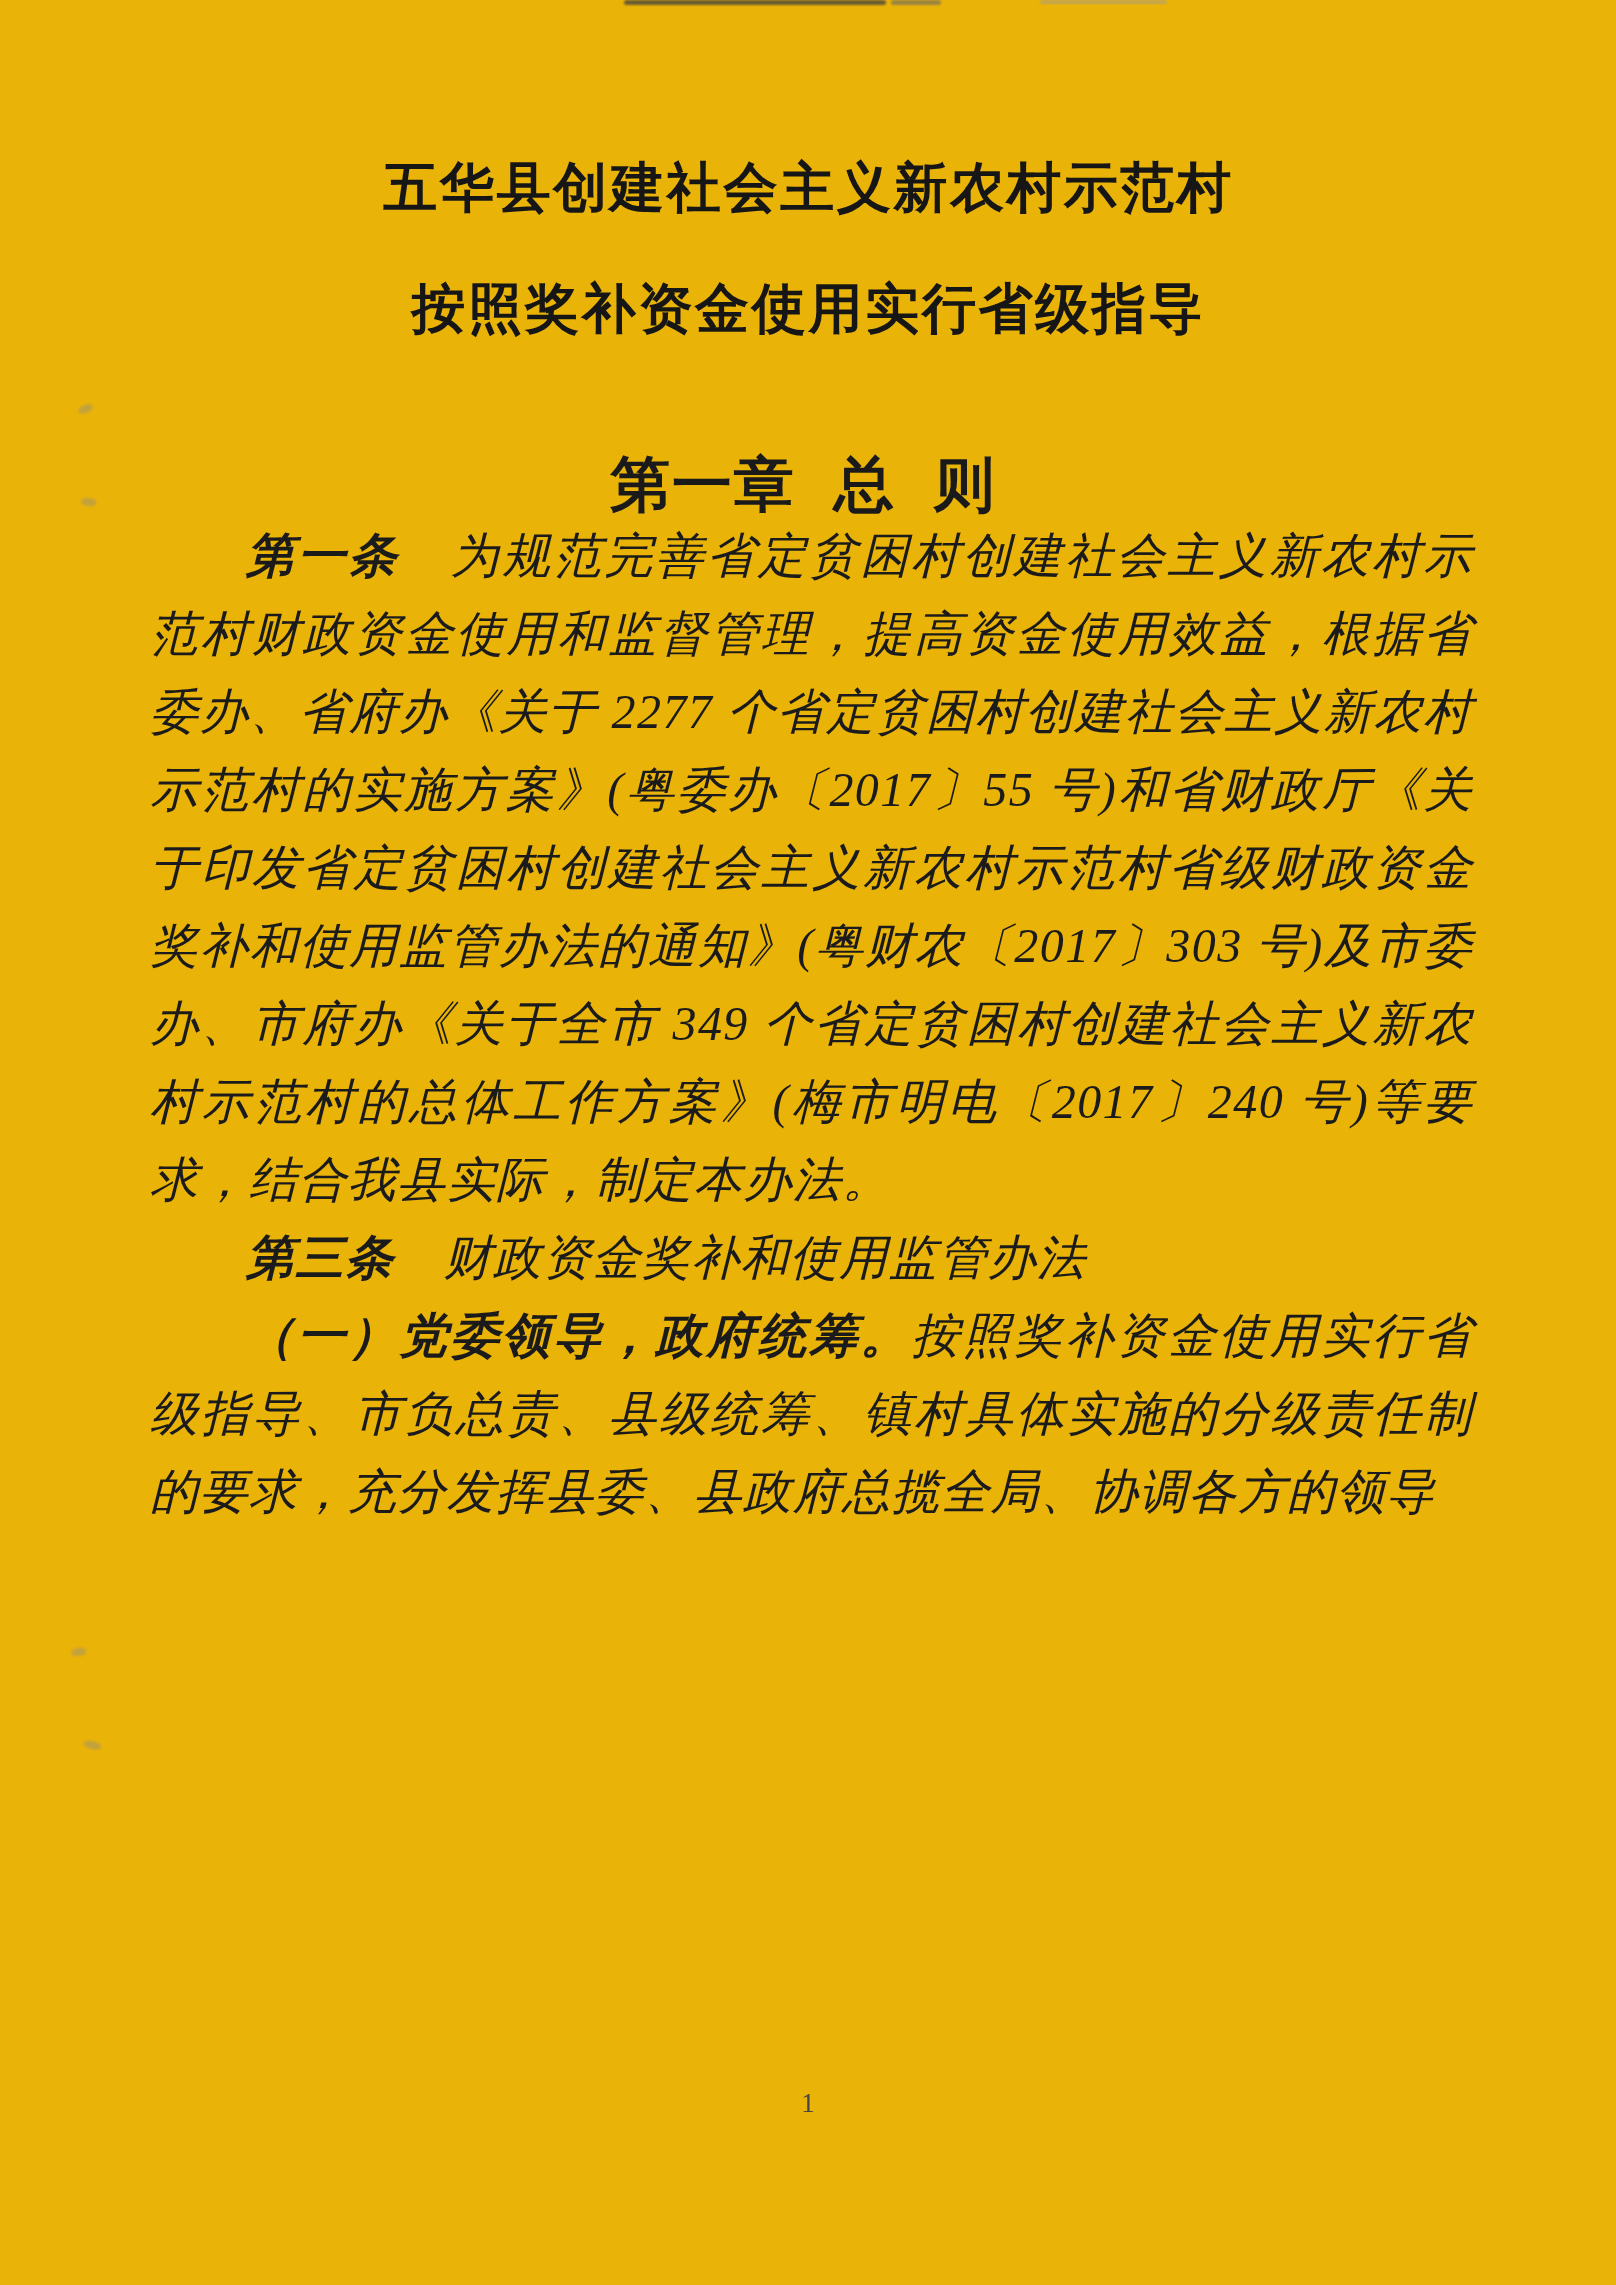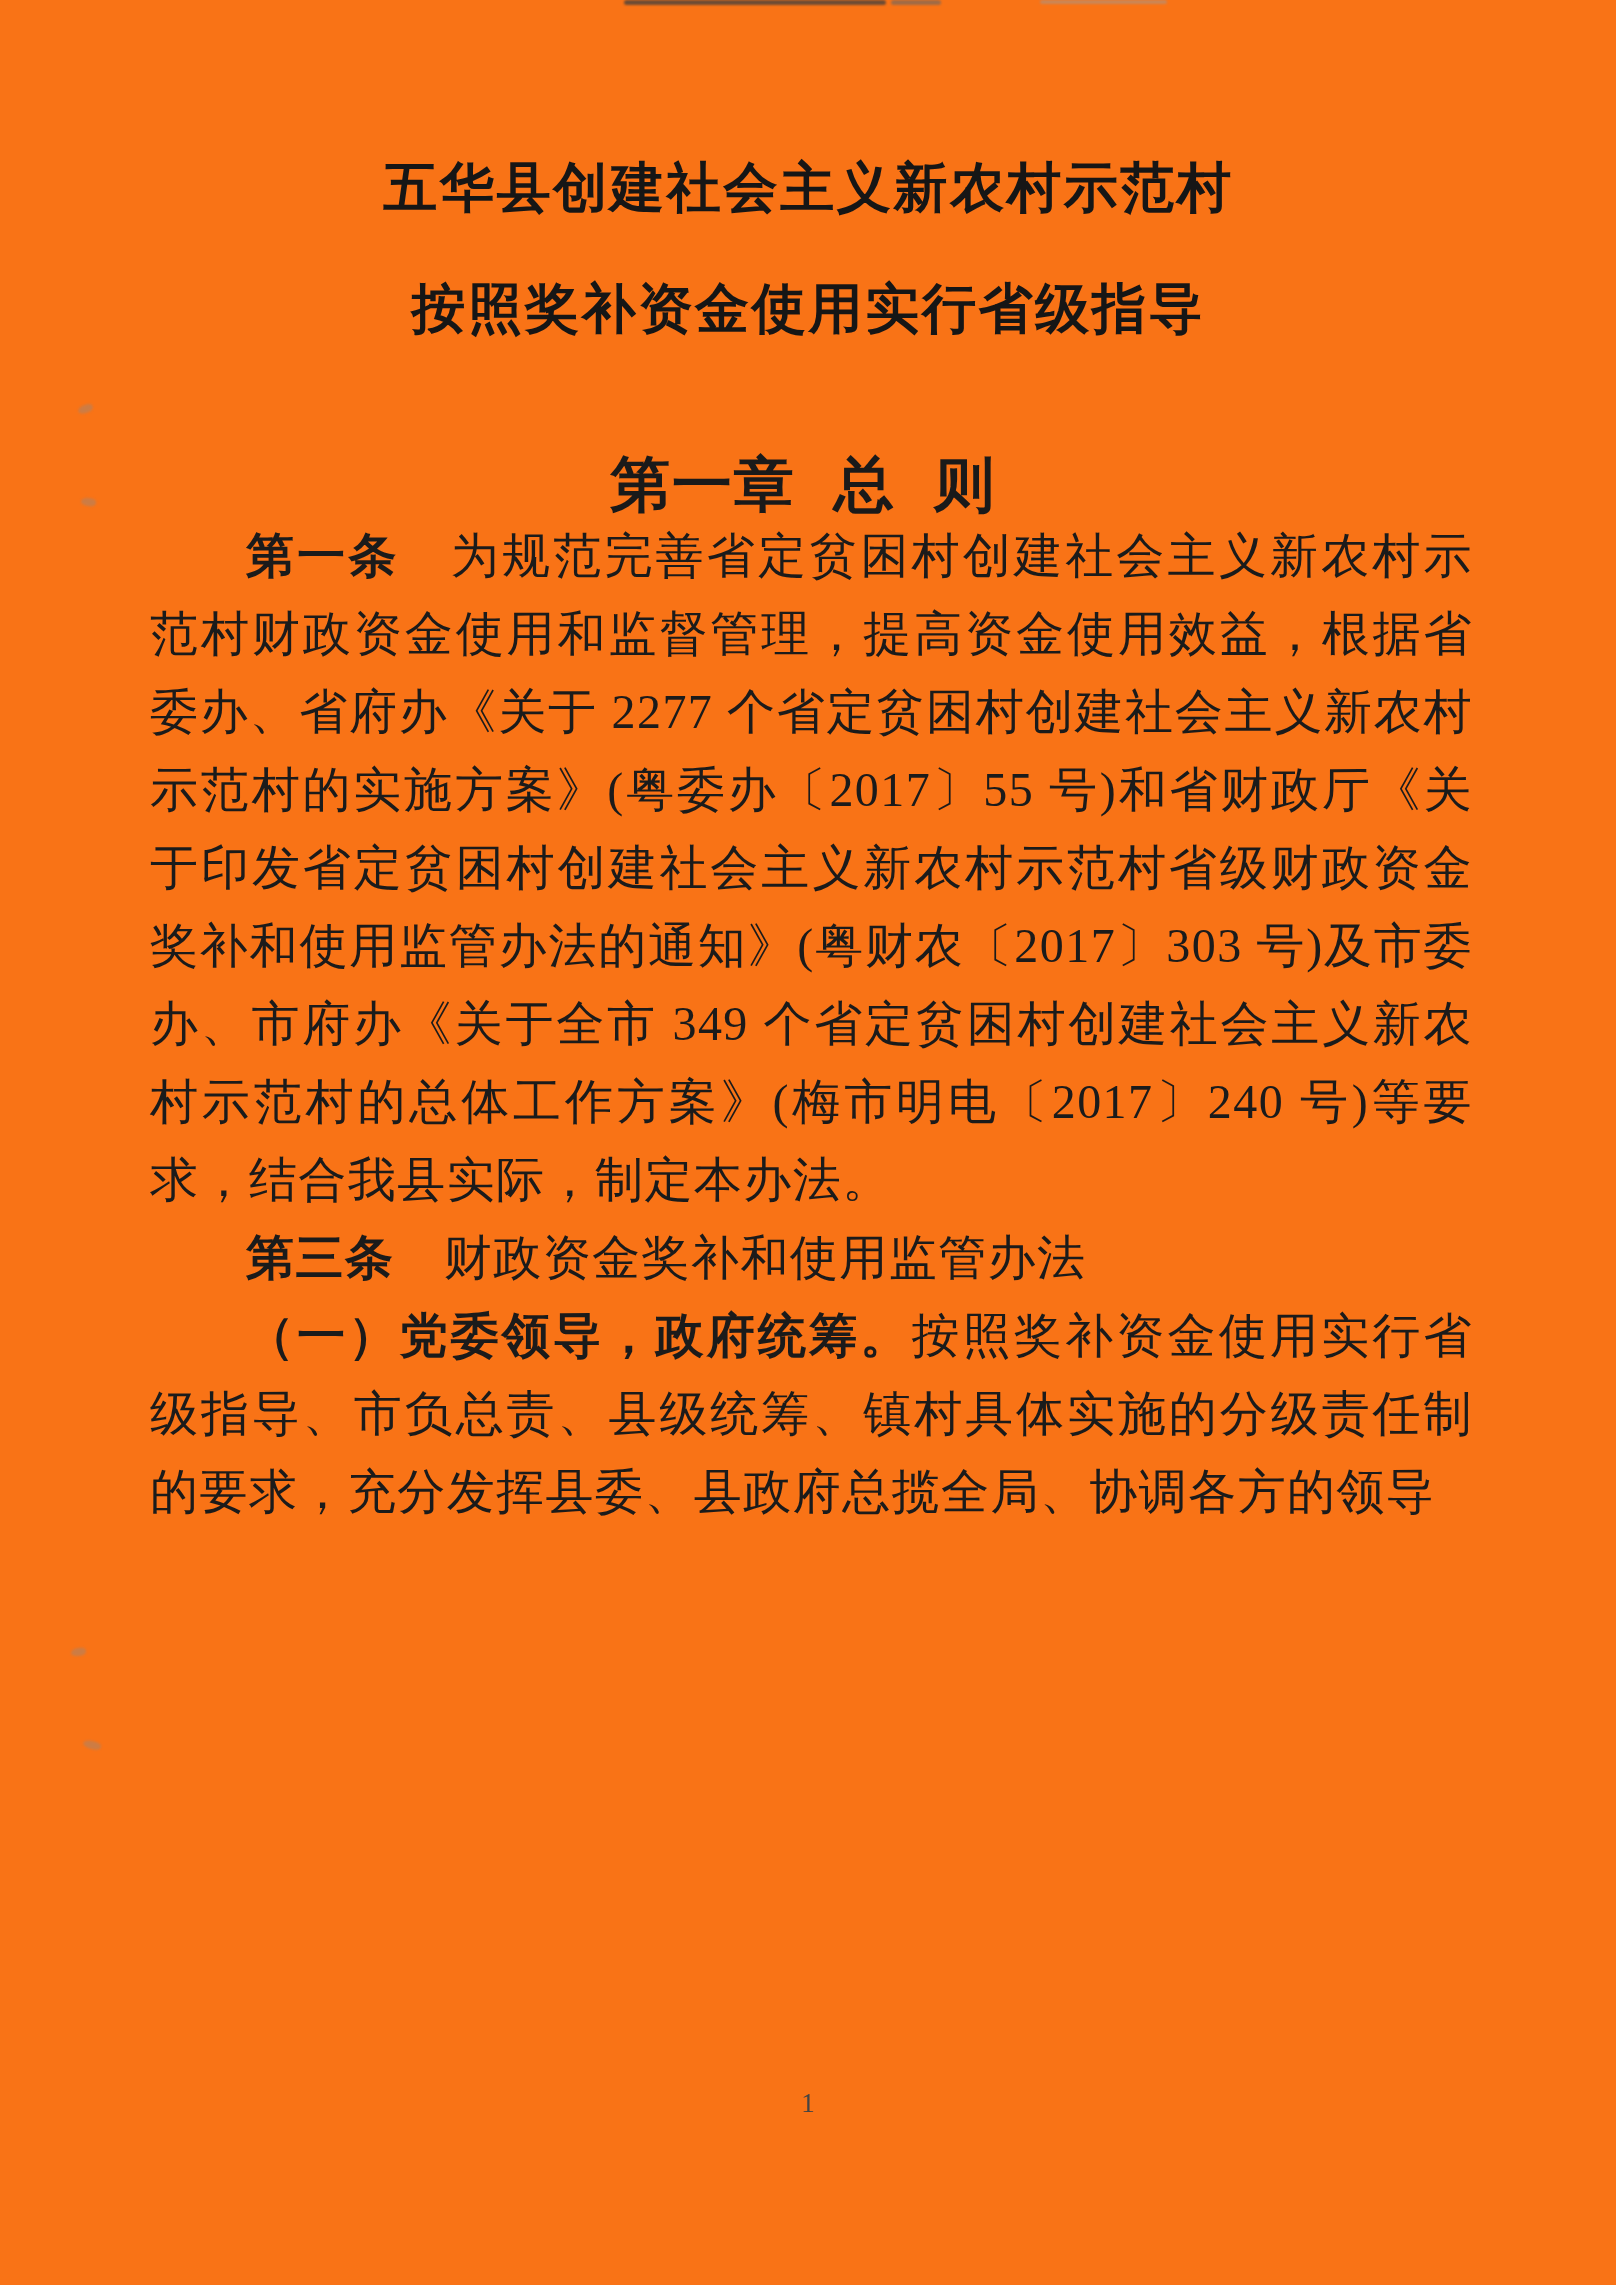--- a/index.html
+++ b/index.html
@@ -1,21 +1,21 @@
 <!DOCTYPE html>
 <html lang="zh" style="font-size:14.5px"><head>
 <meta charset="utf-8">
 <style>
   html,body{margin:0;padding:0;background:#e8e8e8;}
   .page{
     position:relative;
     width:1617px;
     height:2286px;
     margin:0 auto;
-    background:#f97316;
+    background:#eab308;
     overflow:hidden;
     font-family:"Liberation Serif", serif;
     color:#1b1b1b;
   }
   
   .artifact{position:absolute;border-radius:2.7px;filter:blur(0.9px);}
   .artifact.a1{left:624px;top:0;width:262px;height:5.4px;background:#3f3f3f;opacity:.75;}
   .artifact.a2{left:891px;top:0;width:50px;height:4.5px;background:#666;opacity:.6;}
   .artifact.a3{left:1040px;top:0;width:127px;height:3.6px;background:#9a9a9a;opacity:.5;}
   
@@ -52,20 +52,21 @@
     left:150px;
     width:1323px;
     font-size:48px;
     line-height:78px;
     letter-spacing:.03em;
     text-align:justify;
   }
   .body-text p{
     margin:0;
     text-indent:2em;
+    font-style:italic;
   }
   .body-text .label{font-weight:700;}
 
   .page-number{
     position:absolute;
     top:2088px;left:0;right:0;
     text-align:center;
     font-size:27px;
     color:#444;
     letter-spacing:0.9px;

